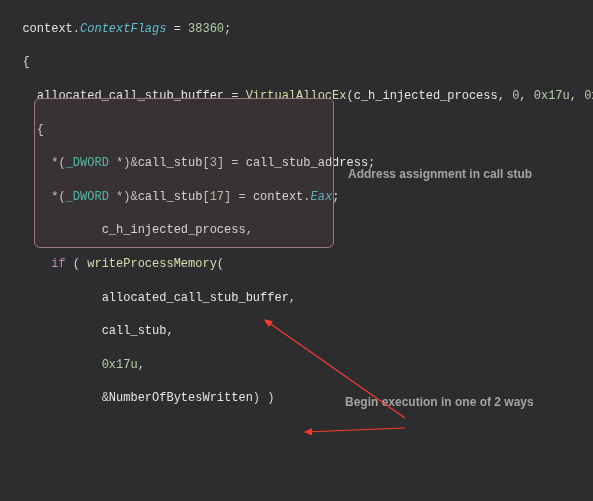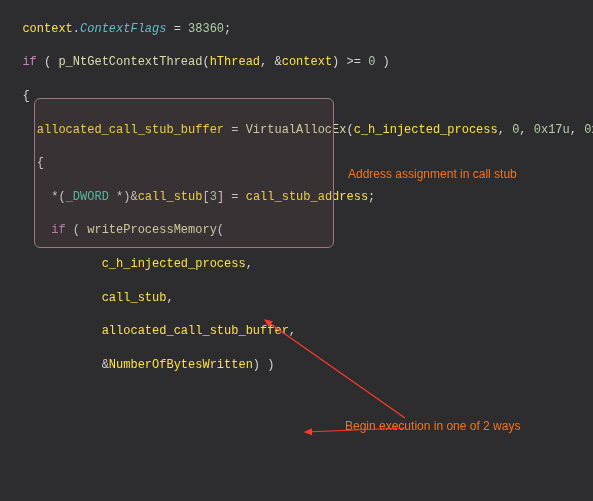--- a/index.html
+++ b/index.html
@@ -13,60 +13,61 @@
     height: 501px;
     overflow: hidden;
     position: relative;
     padding: 4px 0 0 8px;
   }
   .code-area { position: relative; white-space: pre; }
   .line { display: block; }
   .kw   { color: #c586c0; }   
   .type { color: #4ec9b0; }   
   .func { color: #dcdcaa; }   
-  .var  { color: #fde047; }   
+  .var  { color: #e5e5e5; }   
   .mem  { color: #5fc0cc; font-style: italic; }   
   .num  { color: #b5cea8; }   
   .op   { color: #d4d4d4; }
   .pun  { color: #d4d4d4; }
 
   .highlight-box {
     position: absolute;
     border: 1px solid #9a7a7a;
     background: rgba(120,80,80,0.15);
     border-radius: 6px;
     pointer-events: none;
   }
   .annotation {
     position: absolute;
-    color: #f97316;
+    color: #a3a3a3;
     font-family: Arial, sans-serif;
     font-size: 12px;
-    font-weight: normal;
+    font-weight: bold;
   }
   svg.arrows {
     position: absolute;
     top: 0; left: 0;
     pointer-events: none;
   }
 </style>
 </head>
 <body>
 
 <div class="code-area">
 <span class="line">  <span class="var">context</span><span class="pun">.</span><span class="mem">ContextFlags</span> <span class="op">=</span> <span class="num">38360</span><span class="pun">;</span></span>
-<span class="line">  <span class="kw">if</span> <span class="pun">(</span> <span class="func">p_NtGetContextThread</span><span class="pun">(</span><span class="var">hThread</span><span class="pun">, &amp;</span><span class="var">context</span><span class="pun">)</span> <span class="op">&gt;=</span> <span class="num">0</span> <span class="pun">)</span></span>
 <span class="line">  <span class="pun">{</span></span>
 <span class="line">    <span class="var">allocated_call_stub_buffer</span> <span class="op">=</span> <span class="func">VirtualAllocEx</span><span class="pun">(</span><span class="var">c_h_injected_process</span><span class="pun">,</span> <span class="num">0</span><span class="pun">,</span> <span class="num">0x17u</span><span class="pun">,</span> <span class="num">0x1000u</span> </span>
 <span class="line">    <span class="pun">{</span></span>
 <span class="line">      <span class="op">*(</span><span class="type">_DWORD</span> <span class="op">*)&amp;</span><span class="var">call_stub</span><span class="pun">[</span><span class="num">3</span><span class="pun">]</span> <span class="op">=</span> <span class="var">call_stub_address</span><span class="pun">;</span></span>
+<span class="line">      <span class="op">*(</span><span class="type">_DWORD</span> <span class="op">*)&amp;</span><span class="var">call_stub</span><span class="pun">[</span><span class="num">17</span><span class="pun">]</span> <span class="op">=</span> <span class="var">context</span><span class="pun">.</span><span class="mem">Eax</span><span class="pun">;</span></span>
+<span class="line">             <span class="var">c_h_injected_process</span><span class="pun">,</span></span>
 <span class="line">      <span class="kw">if</span> <span class="pun">(</span> <span class="func">writeProcessMemory</span><span class="pun">(</span></span>
-<span class="line">             <span class="var">c_h_injected_process</span><span class="pun">,</span></span>
+<span class="line">             <span class="var">allocated_call_stub_buffer</span><span class="pun">,</span></span>
 <span class="line">             <span class="var">call_stub</span><span class="pun">,</span></span>
-<span class="line">             <span class="var">allocated_call_stub_buffer</span><span class="pun">,</span></span>
+<span class="line">             <span class="num">0x17u</span><span class="pun">,</span></span>
 <span class="line">             <span class="op">&amp;</span><span class="var">NumberOfBytesWritten</span><span class="pun">) )</span></span>
 
 
 
 
 
 
 
 
 
@@ -83,21 +84,21 @@
 
 
 
 
 </div>
 
 <div class="highlight-box" style="left:34px; top:98px; width:300px; height:150px;"></div>
 
 <div class="annotation" style="left:348px; top:166px;">Address assignment in call stub</div>
 
-<div class="annotation" style="left:345px; top:418px;">Begin execution in one of 2 ways</div>
+<div class="annotation" style="left:345px; top:394px;">Begin execution in one of 2 ways</div>
 
 <svg class="arrows" width="593" height="501">
   <defs>
     <marker id="ah" markerWidth="8" markerHeight="8" refX="6" refY="3" orient="auto">
       <path d="M0,0 L7,3 L0,6 Z" fill="#ff3a2a"></path>
     </marker>
   </defs>
   <line x1="405" y1="418" x2="265" y2="320" stroke="#ff3a2a" stroke-width="1.2" marker-end="url(#ah)"></line>
   <line x1="405" y1="428" x2="305" y2="432" stroke="#ff3a2a" stroke-width="1.2" marker-end="url(#ah)"></line>
 </svg>

